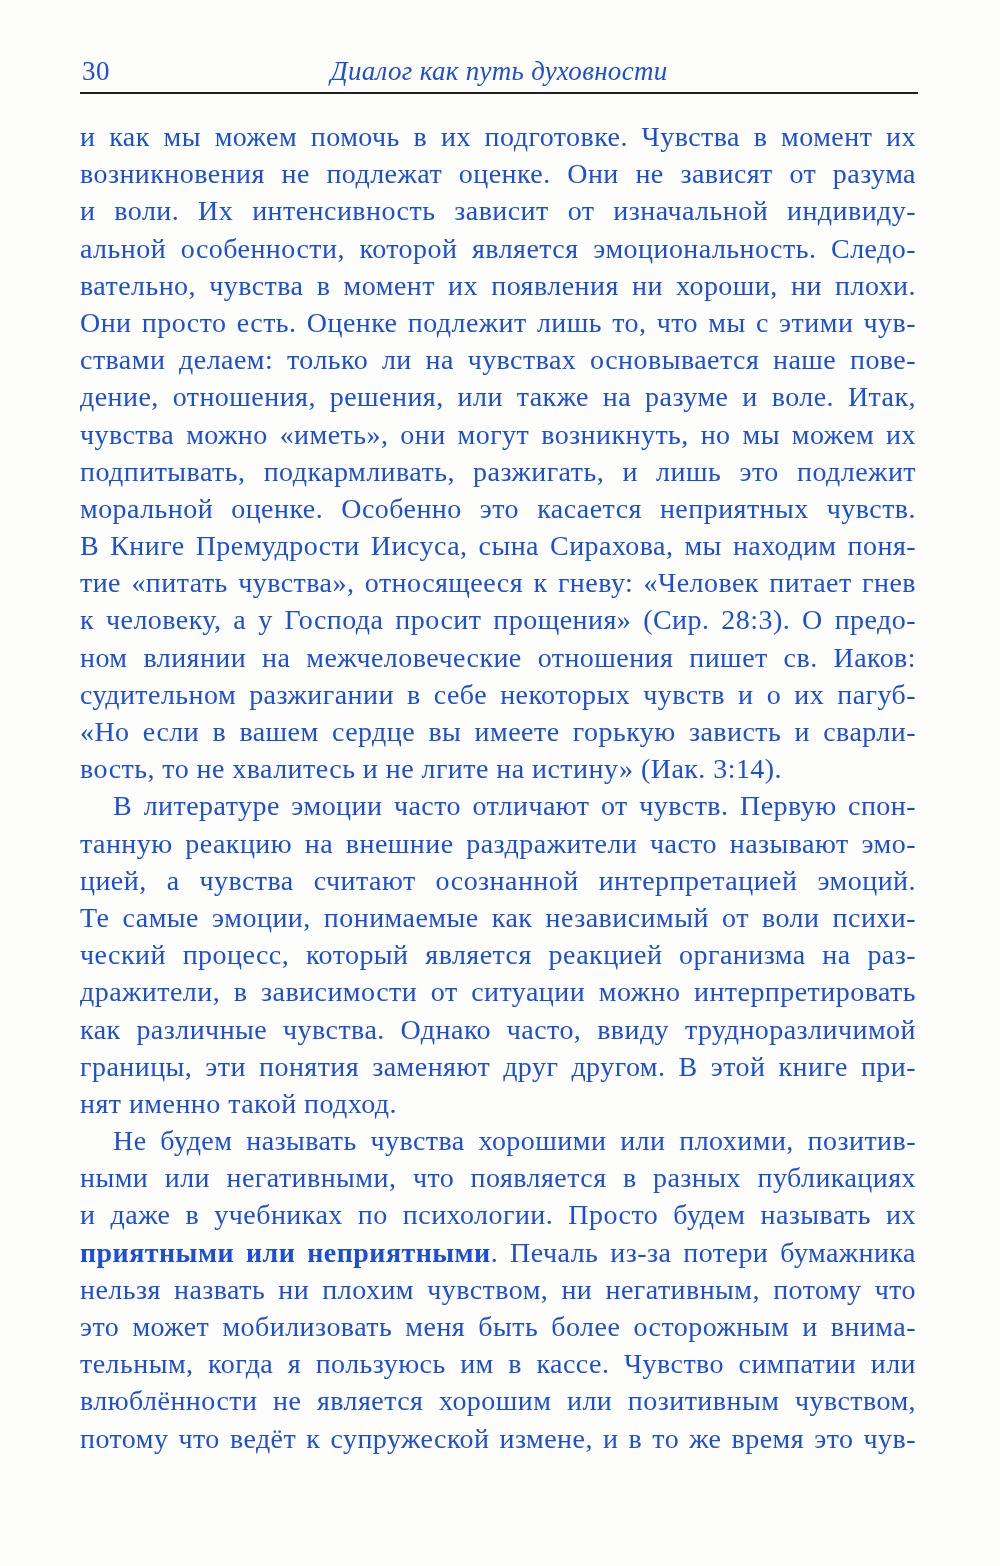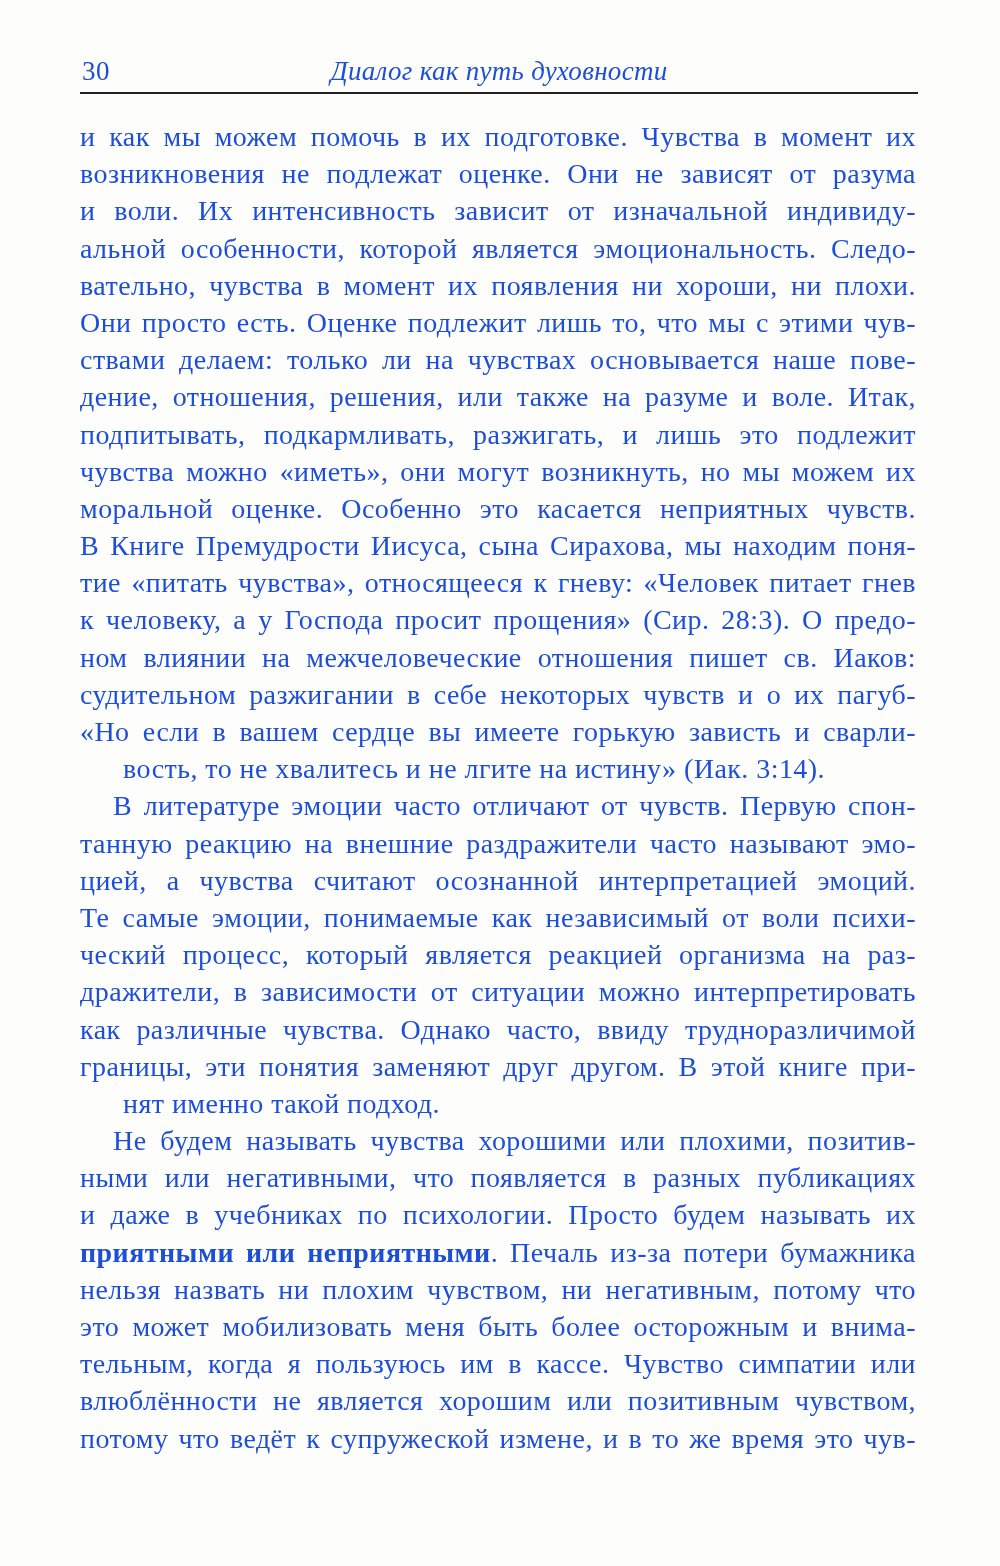--- a/index.html
+++ b/index.html
@@ -58,21 +58,20 @@
     line-height: 37.2px;
     font-size: 28px;
     letter-spacing: 0.45px;
     text-align: justify;
     text-align-last: justify;
     overflow: hidden;
     white-space: normal;
   }
   .line.para-end {
     text-align-last: left;
-    margin-left: 43px;
   }
   .line.indent {
     text-indent: 33px;
   }
   .bold {
     font-weight: bold;
   }
 </style>
 </head>
 <body>
@@ -88,22 +87,22 @@
 
   <main class="body-text">
       <div class="line">и как мы можем помочь в их подготовке. Чувства в момент их</div>
       <div class="line">возникновения не подлежат оценке. Они не зависят от разума</div>
       <div class="line">и воли. Их интенсивность зависит от изначальной индивиду-</div>
       <div class="line">альной особенности, которой является эмоциональность. Следо-</div>
       <div class="line">вательно, чувства в момент их появления ни хороши, ни плохи.</div>
       <div class="line">Они просто есть. Оценке подлежит лишь то, что мы с этими чув-</div>
       <div class="line">ствами делаем: только ли на чувствах основывается наше пове-</div>
       <div class="line">дение, отношения, решения, или также на разуме и воле. Итак,</div>
+      <div class="line">чувства можно «иметь», они могут возникнуть, но мы можем их</div>
       <div class="line">подпитывать, подкармливать, разжигать, и лишь это подлежит</div>
-      <div class="line">чувства можно «иметь», они могут возникнуть, но мы можем их</div>
       <div class="line">моральной оценке. Особенно это касается неприятных чувств.</div>
       <div class="line">В Книге Премудрости Иисуса, сына Сирахова, мы находим поня-</div>
       <div class="line">тие «питать чувства», относящееся к гневу: «Человек питает гнев</div>
       <div class="line">к человеку, а у Господа просит прощения» (Сир. 28:3). О предо-</div>
       <div class="line">ном влиянии на межчеловеческие отношения пишет св. Иаков:</div>
       <div class="line">судительном разжигании в себе некоторых чувств и о их пагуб-</div>
       <div class="line">«Но если в вашем сердце вы имеете горькую зависть и сварли-</div>
       <div class="line para-end">вость, то не хвалитесь и не лгите на истину» (Иак. 3:14).</div>
       <div class="line indent">В литературе эмоции часто отличают от чувств. Первую спон-</div>
       <div class="line">танную реакцию на внешние раздражители часто называют эмо-</div>

